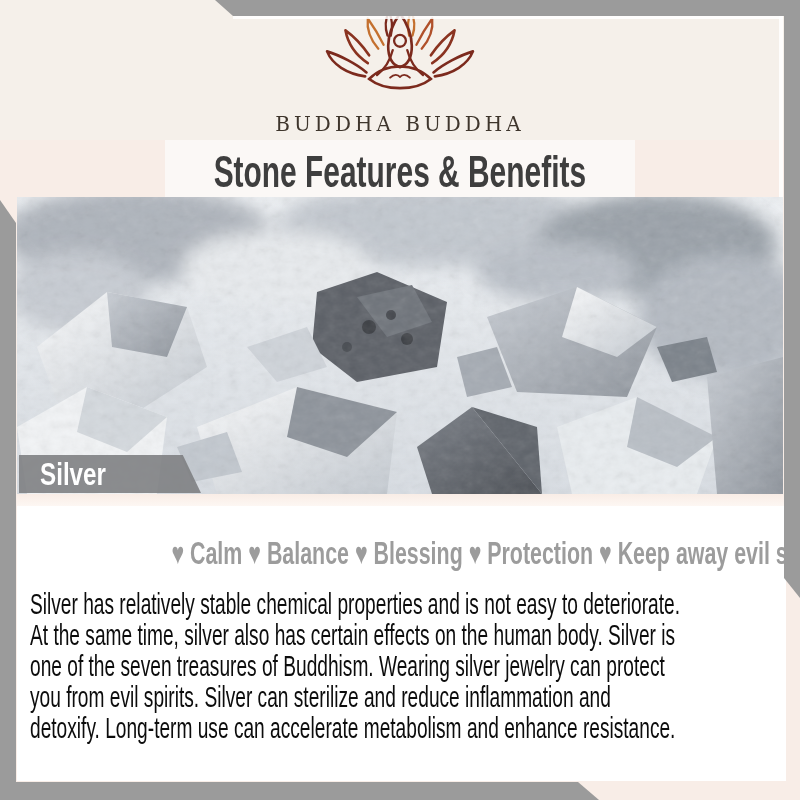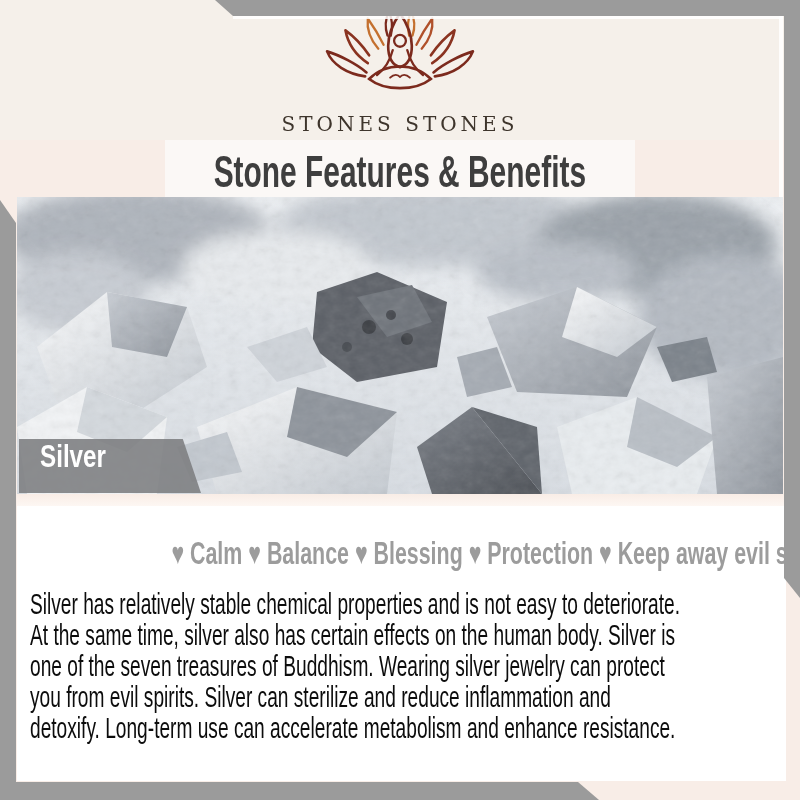--- a/index.html
+++ b/index.html
@@ -27,24 +27,24 @@
   .title-band span{
     display:inline-block;white-space:nowrap;
     font-size:44px;font-weight:bold;color:#3e3e3e;
     transform:scaleX(0.68);transform-origin:center;
     letter-spacing:0px;
   }
   
   .photo{left:17px;top:197px;width:766px;height:297px;z-index:2;overflow:hidden;background:#dde1e6;}
   .photo-svg{position:absolute;left:0;top:0;width:100%;height:100%;}
   .stone-badge{
-    position:absolute;left:2px;bottom:1px;width:182px;height:54px;
+    position:absolute;left:2px;bottom:1px;width:182px;height:38px;
     background:rgba(124,125,128,0.88);
     clip-path:polygon(0 0,90% 0,100% 100%,0 100%);
-    display:flex;align-items:flex-start;z-index:3;
+    display:flex;align-items:flex-end;z-index:3;
   }
   .stone-badge span{
     display:inline-block;white-space:nowrap;padding-left:27px;
     font-size:31px;font-weight:bold;color:#ffffff;
     transform:scaleX(0.78);transform-origin:left center;
   }
   
   .pink-fade{left:17px;top:494px;width:769px;height:12px;background:linear-gradient(#f9ede6,#fdf7f3);z-index:2;}
   
   .content{left:17px;top:506px;width:769px;height:275px;background:#ffffff;z-index:2;}
@@ -81,21 +81,21 @@
       <path d="M164,84 C182,72 194,56 198,34 M198,34 C184,44 170,60 162,72" stroke="#8a3320" stroke-width="4"></path>
       <path d="M168,104 C196,100 218,86 226,66 M226,66 C206,72 180,86 166,98" stroke="#7c2a1d" stroke-width="4"></path>
 
       <path d="M115,8 C104,24 97,40 97,58 C97,76 104,87 115,90 C126,87 133,76 133,58 C133,40 126,24 115,8 Z" stroke="#7c2a1d" stroke-width="4"></path>
       <circle cx="115" cy="50" r="9" stroke="#7c2a1d" stroke-width="3.5"></circle>
       <path d="M104,64 C100,80 93,92 80,102 M126,64 C130,80 137,92 150,102" stroke="#7c2a1d" stroke-width="3.5"></path>
       <path d="M68,108 C82,94 98,89 115,89 C132,89 148,94 162,108 C148,119 132,122 115,122 C98,122 82,119 68,108 Z" stroke="#7c2a1d" stroke-width="4"></path>
       <path d="M100,106 C106,100 112,101 115,105 M130,106 C124,100 118,101 115,105" stroke="#7c2a1d" stroke-width="3"></path>
     </svg>
   </div>
-  <div class="abs brand-name">STONES STONES</div>
+  <div class="abs brand-name">BUDDHA BUDDHA</div>
 </div>
 
 <div class="abs title-band">
   <span>Stone Features &amp; Benefits</span>
 </div>
 
 <div class="abs photo">
   <svg class="photo-svg" viewBox="0 0 766 297" preserveAspectRatio="none">
     <defs>
       <linearGradient id="pgBg" x1="0" y1="0" x2="0" y2="1">

